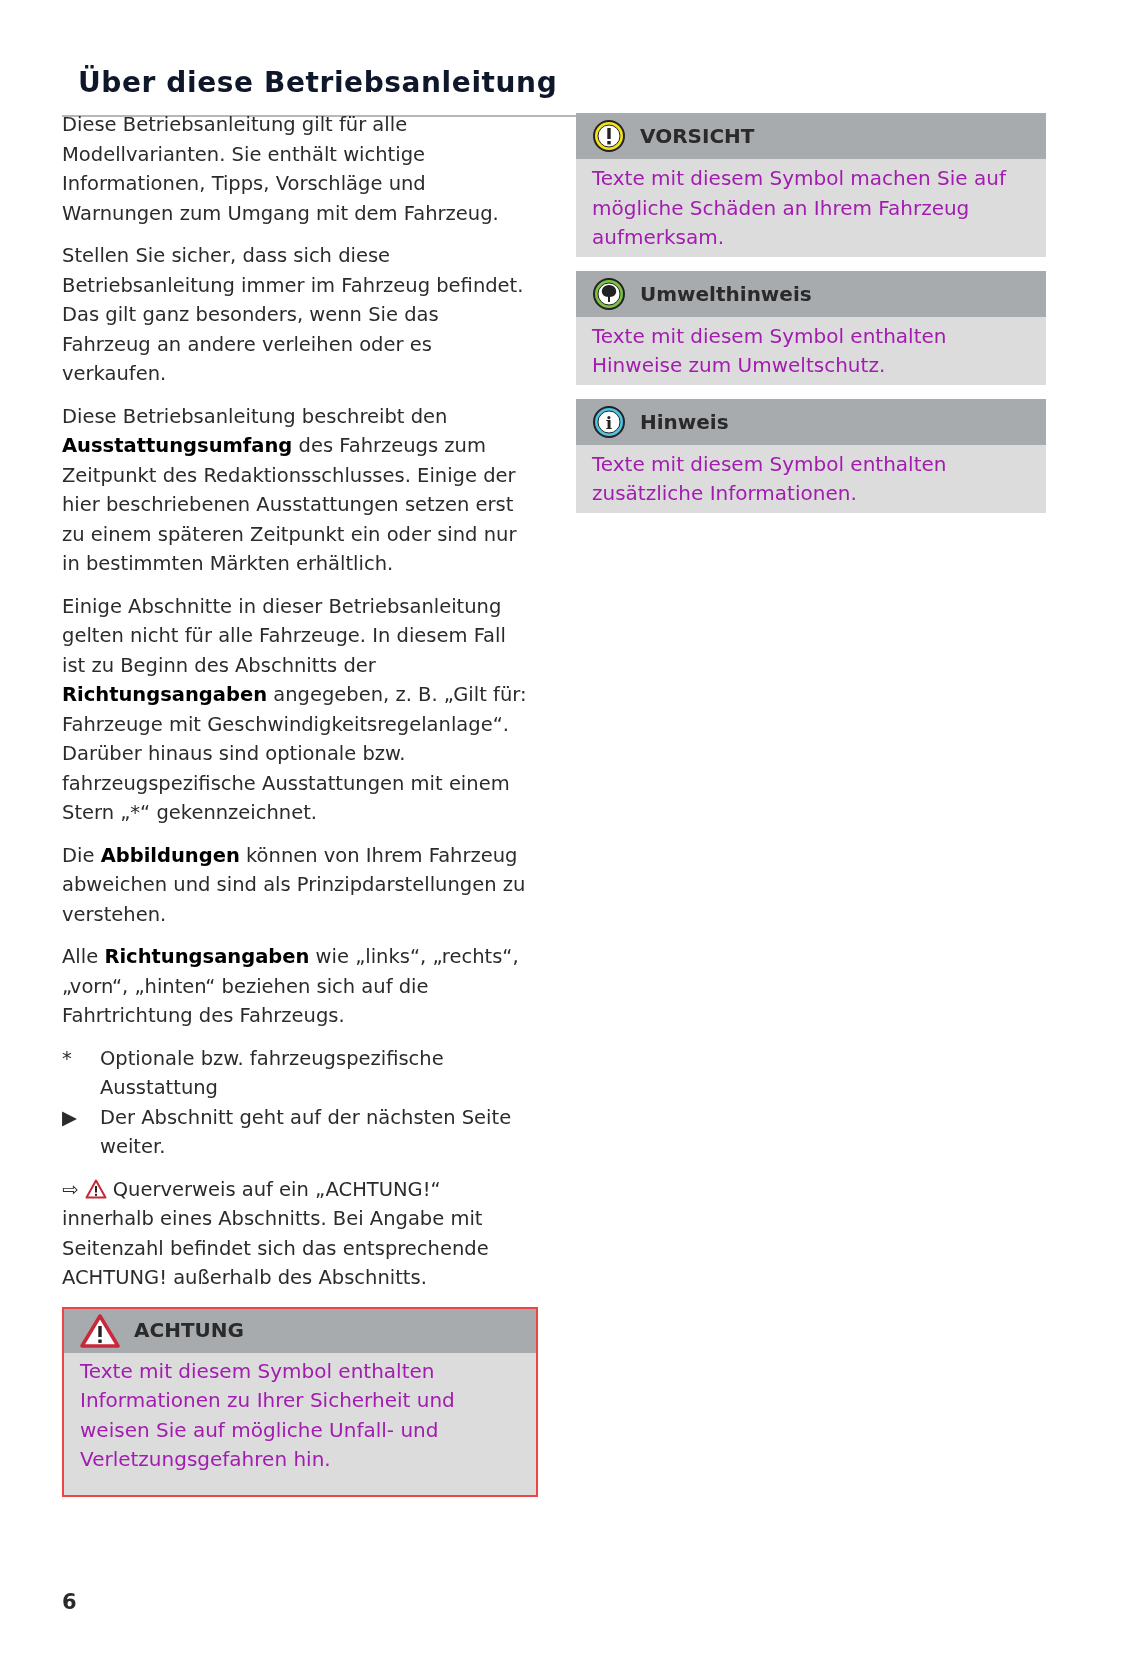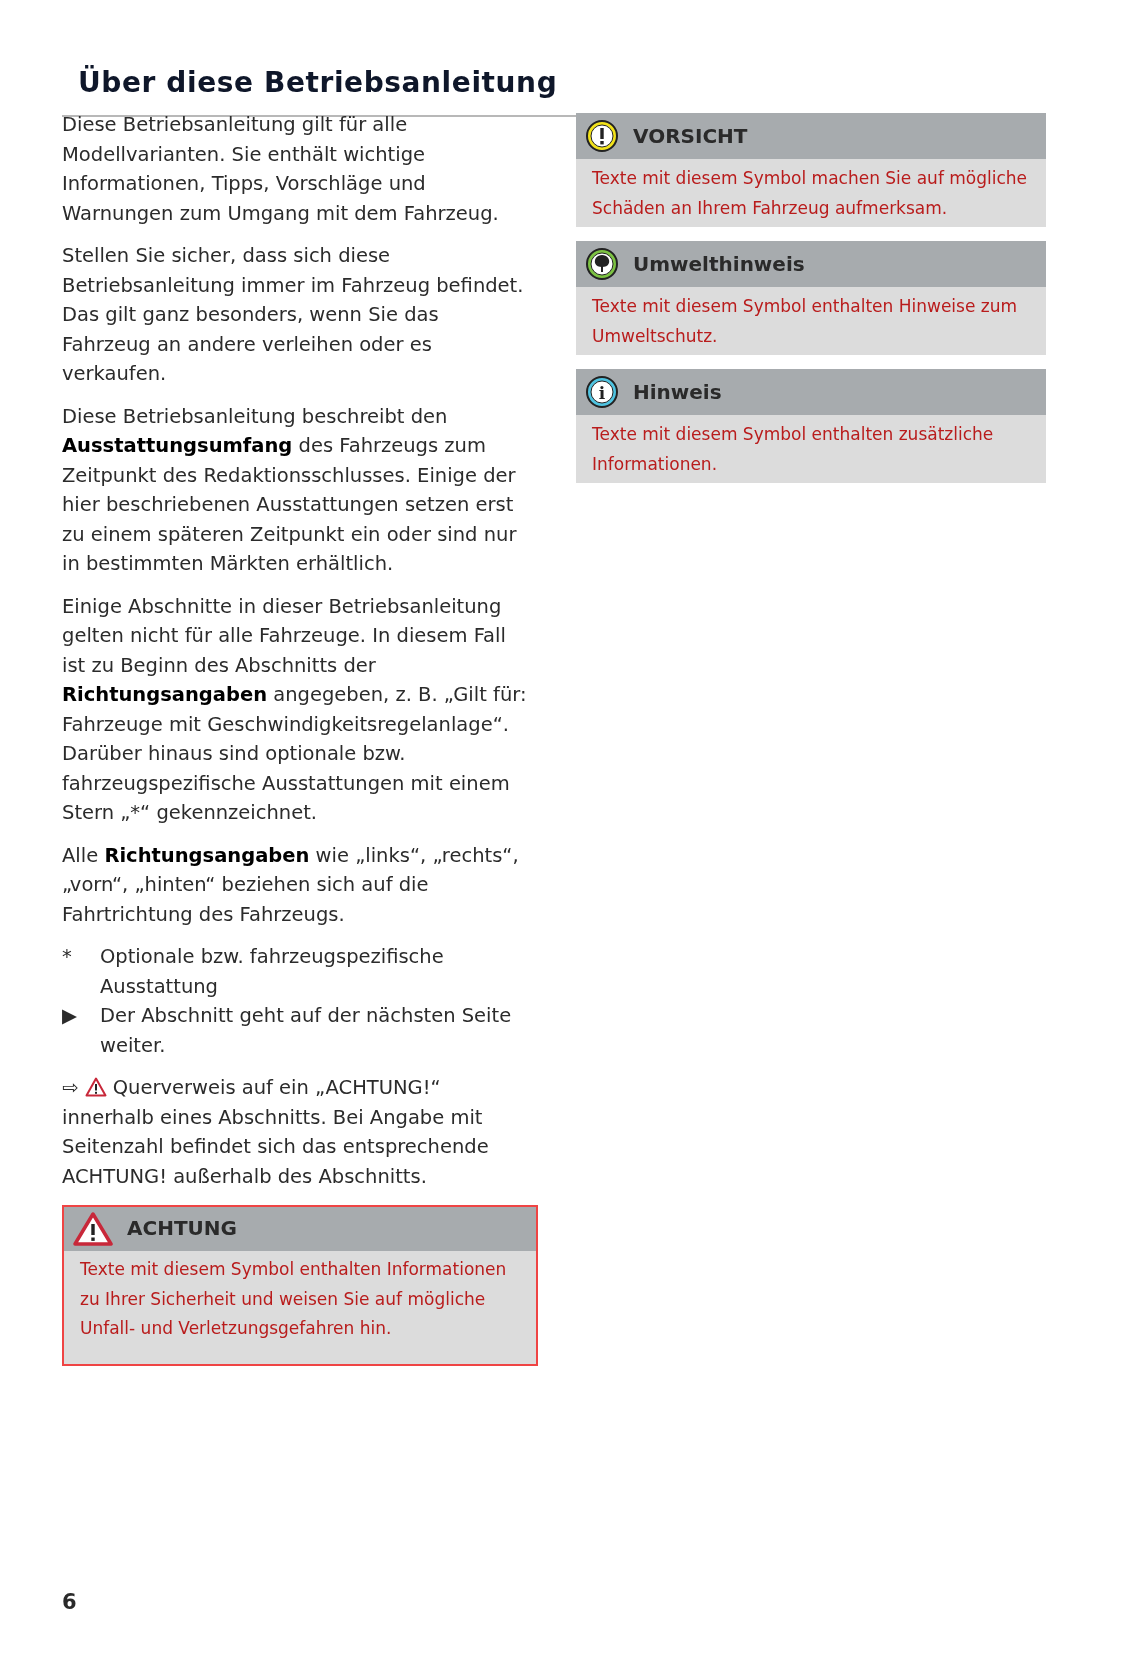--- a/index.html
+++ b/index.html
@@ -9,43 +9,44 @@
   .header .rule { height:2px; background:#b8b8b8; margin-top:7px; }
   .col-left { position:absolute; left:62px; top:110px; width:480px; font-size:19.5px; line-height:29.5px; }
   .col-left p { margin:0 12px 13px 0; }
   .col-left b { font-weight:bold; color:#000000; }
   .legend-row { display:flex; margin:0; }
   .legend-sym { width:38px; flex:none; }
   .legend-text { flex:1; }
   .legend-block { margin-bottom:13px; }
   .tri-inline { display:inline-block; vertical-align:-3px; }
   .box { background:#dcdcdc; margin-bottom:14px; }
-  .box .head { background:#a7abae; height:46px; display:flex; align-items:center; padding-left:9px; }
+  .box .head { background:#a7abae; height:46px; display:flex; align-items:center; padding-left:16px; }
   .box .head .title { font-weight:bold; font-size:20px; color:#2a2a2a; margin-left:14px; }
-  .box .body { padding:5px 16px 4px 16px; font-size:17px; line-height:29.5px; color:#b91c1c;border-radius:19px; }
+  .box .body { padding:5px 16px 4px 16px; font-size:20px; line-height:29.5px; color:#a21caf;border-radius:19px; }
   .col-right { position:absolute; left:576px; top:113px; width:470px; }
   .achtung { border:2px solid #ef4444; margin-top:14px; width:472px; }
   .achtung .head { height:44px; }
   .achtung .body { padding:4px 16px 20px 16px; }
   .pageno { position:absolute; left:62px; top:1590px; font-size:21px; font-weight:bold; color:#2a2a2a; }
   .icon-circle { width:34px; height:34px; flex:none; }
 </style>
 </head>
 <body>
 
 <div class="header">
   <h1>Über diese Betriebsanleitung</h1>
   <div class="rule"></div>
 </div>
 
 <div class="col-left">
   <p>Diese Betriebsanleitung gilt für alle Modellvarianten. Sie enthält wichtige Informationen, Tipps, Vorschläge und Warnungen zum Umgang mit dem Fahrzeug.</p>
   <p>Stellen Sie sicher, dass sich diese Betriebsanleitung immer im Fahrzeug befindet. Das gilt ganz besonders, wenn Sie das Fahrzeug an andere verleihen oder es verkaufen.</p>
   <p><span>Diese Betriebsanleitung beschreibt den </span><b>Ausstattungsumfang</b><span> des Fahrzeugs zum Zeitpunkt des Redaktionsschlusses. Einige der hier beschriebenen Ausstattungen setzen erst zu einem späteren Zeitpunkt ein oder sind nur in bestimmten Märkten erhältlich.</span></p>
   <p><span>Einige Abschnitte in dieser Betriebsanleitung gelten nicht für alle Fahrzeuge. In diesem Fall ist zu Beginn des Abschnitts der </span><b>Richtungsangaben</b><span> angegeben, z. B. „Gilt für: Fahrzeuge mit Geschwindigkeitsregelanlage“. Darüber hinaus sind optionale bzw. fahrzeugspezifische Ausstattungen mit einem Stern „*“ gekennzeichnet.</span></p>
+  <p><span>Die </span><b>Abbildungen</b><span> können von Ihrem Fahrzeug abweichen und sind als Prinzipdarstellungen zu verstehen.</span></p>
   <p><span>Alle </span><b>Richtungsangaben</b><span> wie „links“, „rechts“, „vorn“, „hinten“ beziehen sich auf die Fahrtrichtung des Fahrzeugs.</span></p>
 
   <div class="legend-block">
     <div class="legend-row">
       <span class="legend-sym">*</span>
       <span class="legend-text">Optionale bzw. fahrzeugspezifische Ausstattung</span>
     </div>
     <div class="legend-row">
       <span class="legend-sym">▶</span>
       <span class="legend-text">Der Abschnitt geht auf der nächsten Seite weiter.</span>

